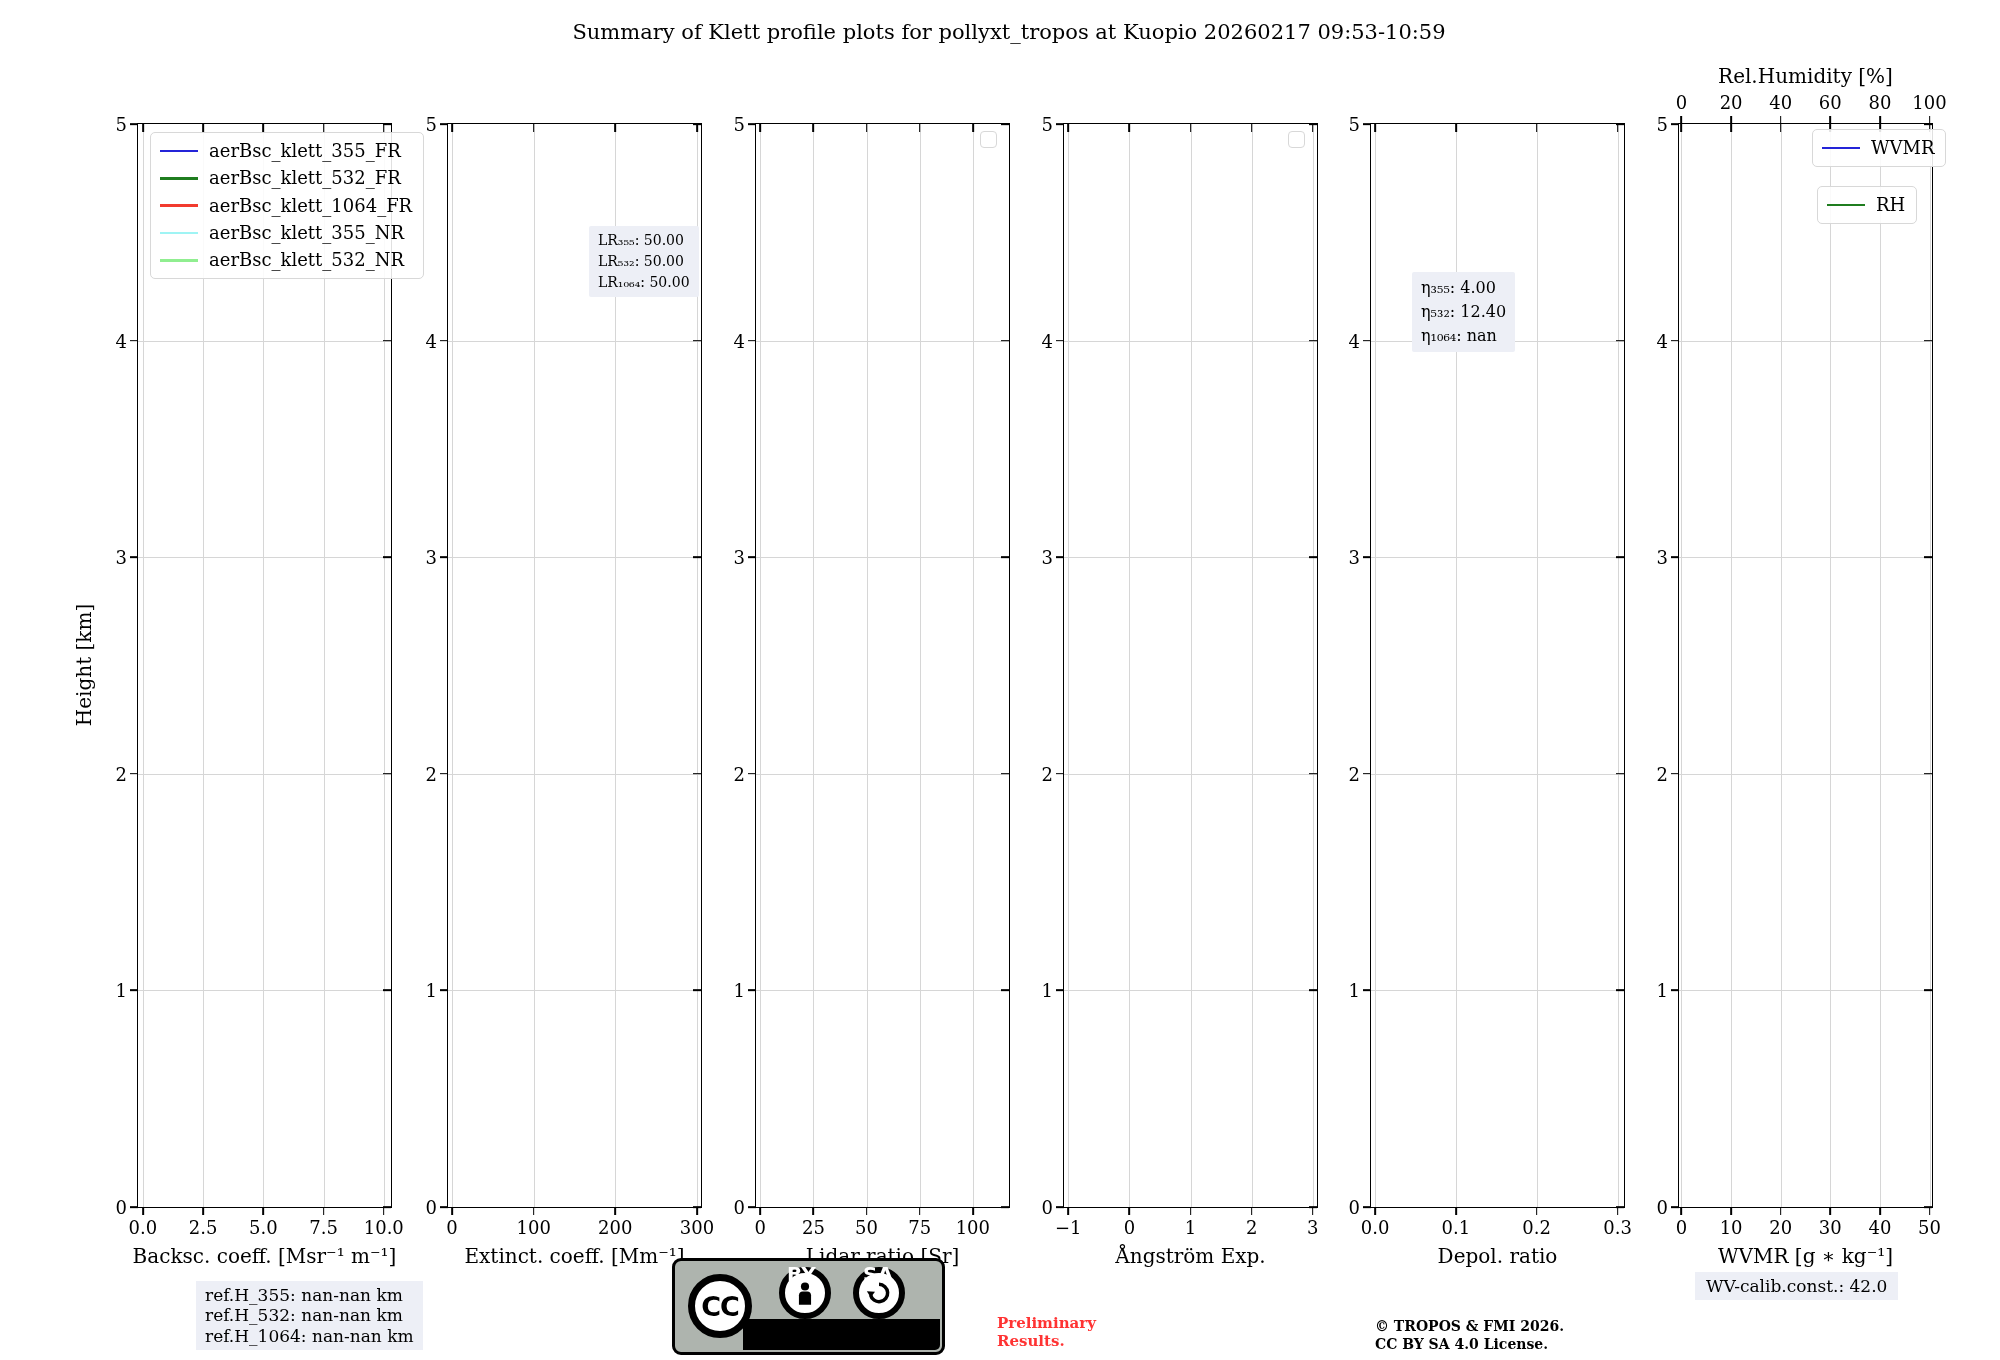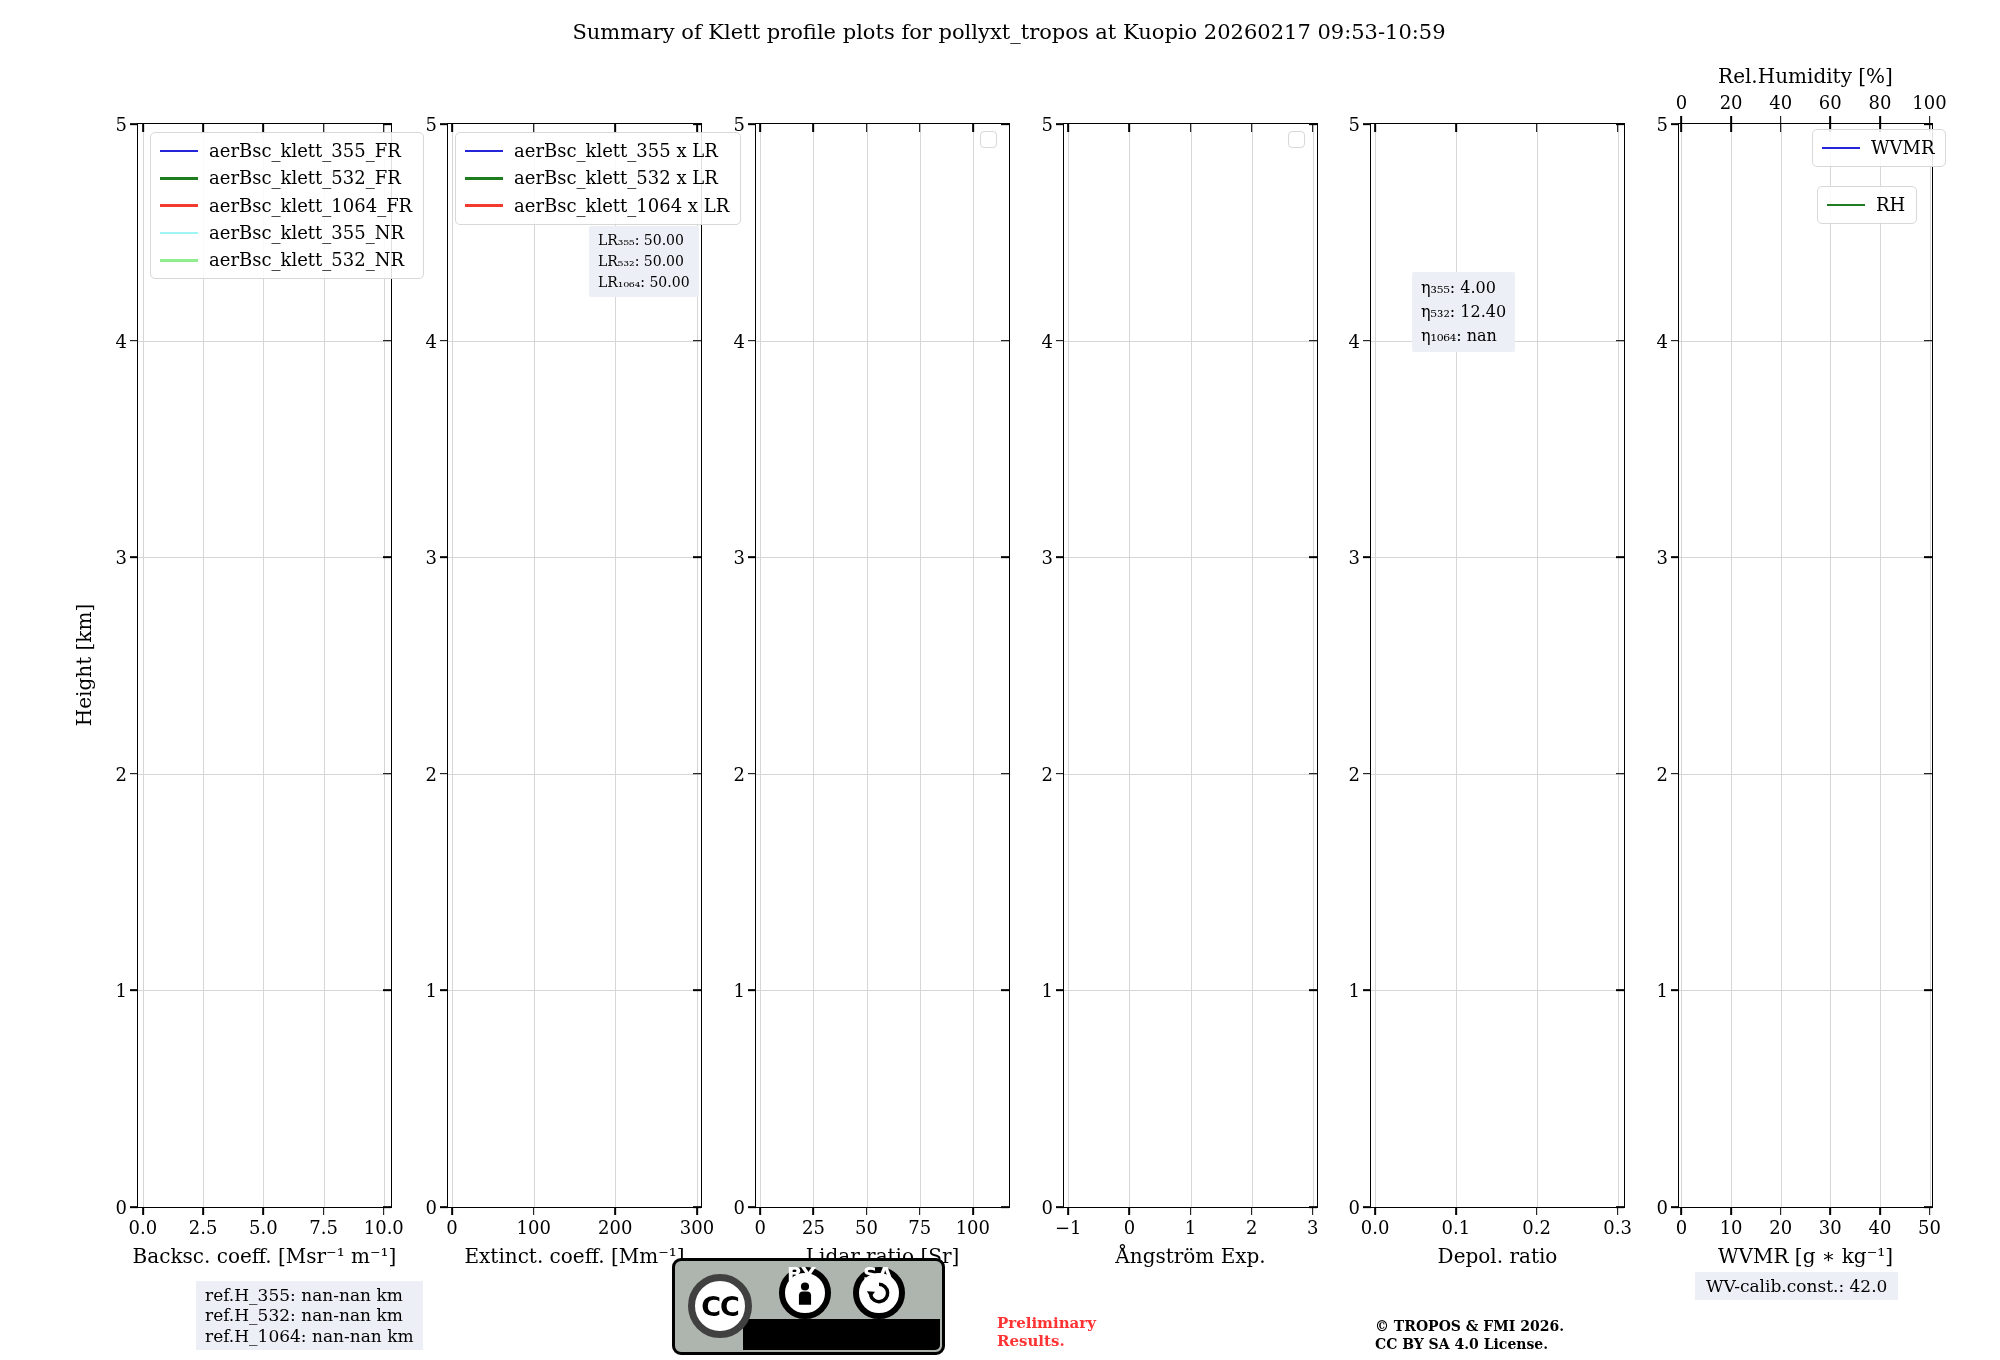--- a/index.html
+++ b/index.html
@@ -27,21 +27,21 @@
   .ann{position:absolute;background:#edeff6;padding:4px 9px;font-size:14px;line-height:1.5;white-space:nowrap;border-radius:2px;}
   .ann-lg{font-size:16px;}
   .ref-box{position:absolute;left:196px;top:1281px;background:#edeff6;padding:4px 9px;font-size:17px;line-height:1.2;white-space:nowrap;}
   .wv-box{position:absolute;left:1695px;top:1272px;background:#edeff6;padding:4px 11px;font-size:17px;white-space:nowrap;}
   .preliminary{position:absolute;left:997px;top:1315px;color:#f33;font-weight:bold;font-size:15px;line-height:1.18;}
   .copyright{position:absolute;left:1375px;top:1318px;font-weight:bold;font-size:14px;line-height:1.25;}
   
   .cc-badge{position:absolute;left:672px;top:1258px;width:273px;height:97px;background:#aeb4ae;border:3px solid #000;border-radius:9px;box-sizing:border-box;}
   .cc-bar{position:absolute;left:68px;right:2px;bottom:2px;height:31px;background:#000;border-radius:0 0 5px 0;}
   .cc-circle{position:absolute;background:#fff;border-radius:50%;box-sizing:border-box;display:flex;align-items:center;justify-content:center;}
-  .cc-main{left:13px;top:13px;width:64px;height:64px;border:7px solid #404040;font-weight:bold;font-size:27px;font-family:"DejaVu Sans",sans-serif;letter-spacing:-1px;}
+  .cc-main{left:13px;top:13px;width:64px;height:64px;border:7px solid #000000;font-weight:bold;font-size:27px;font-family:"DejaVu Sans",sans-serif;letter-spacing:-1px;}
   .cc-by{left:104px;top:6px;width:52px;height:52px;border:6px solid #000;}
   .cc-sa{left:178px;top:6px;width:52px;height:52px;border:6px solid #000;}
   .cc-sub{position:absolute;color:#fff;font-weight:bold;font-size:20px;font-family:"DejaVu Sans",sans-serif;top:1px;}
   .cc-sub-by{left:112px;}
   .cc-sub-sa{left:188px;}
 </style>
 </head>
 <body>
 
 <div class="title">Summary of Klett profile plots for pollyxt_tropos at Kuopio 20260217 09:53-10:59</div>
@@ -148,34 +148,20 @@
       <div class="tick tick-l" style="top: 40%;"></div>
       <div class="tick tick-r" style="top: 40%;"></div>
       <div class="ytick-label" style="top: 40%;">3</div>
       <div class="tick tick-l" style="top: 20%;"></div>
       <div class="tick tick-r" style="top: 20%;"></div>
       <div class="ytick-label" style="top: 20%;">4</div>
       <div class="tick tick-l" style="top: 0%;"></div>
       <div class="tick tick-r" style="top: 0%;"></div>
       <div class="ytick-label" style="top: 0%;">5</div>
       <div class="xaxis-label">Extinct. coeff. [Mm⁻¹]</div>
-      <div class="legend" style="left: 7px; top: 8px;">
-        <div class="legend-row">
-          <div class="legend-line" style="background: rgb(36, 36, 216);"></div>
-          <div>aerBsc_klett_355 x LR</div>
-        </div>
-        <div class="legend-row">
-          <div class="legend-line" style="background: rgb(31, 125, 31);"></div>
-          <div>aerBsc_klett_532 x LR</div>
-        </div>
-        <div class="legend-row">
-          <div class="legend-line" style="background: rgb(242, 59, 46);"></div>
-          <div>aerBsc_klett_1064 x LR</div>
-        </div>
-      </div>
       <div class="ann" style="left: 141px; top: 102px;">
         <div>LR₃₅₅: 50.00</div>
         <div>LR₅₃₂: 50.00</div>
         <div>LR₁₀₆₄: 50.00</div>
       </div>
     </div>
     <div class="panel" style="left: 755px; top: 123px; width: 255px; height: 1085px;">
       <div class="grid-v" style="left: 1.681%;"></div>
       <div class="grid-v" style="left: 22.689%;"></div>
       <div class="grid-v" style="left: 43.697%;"></div>

